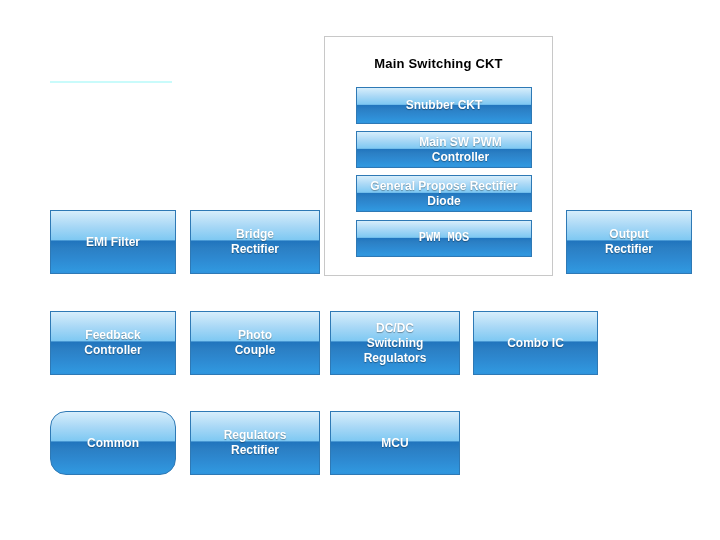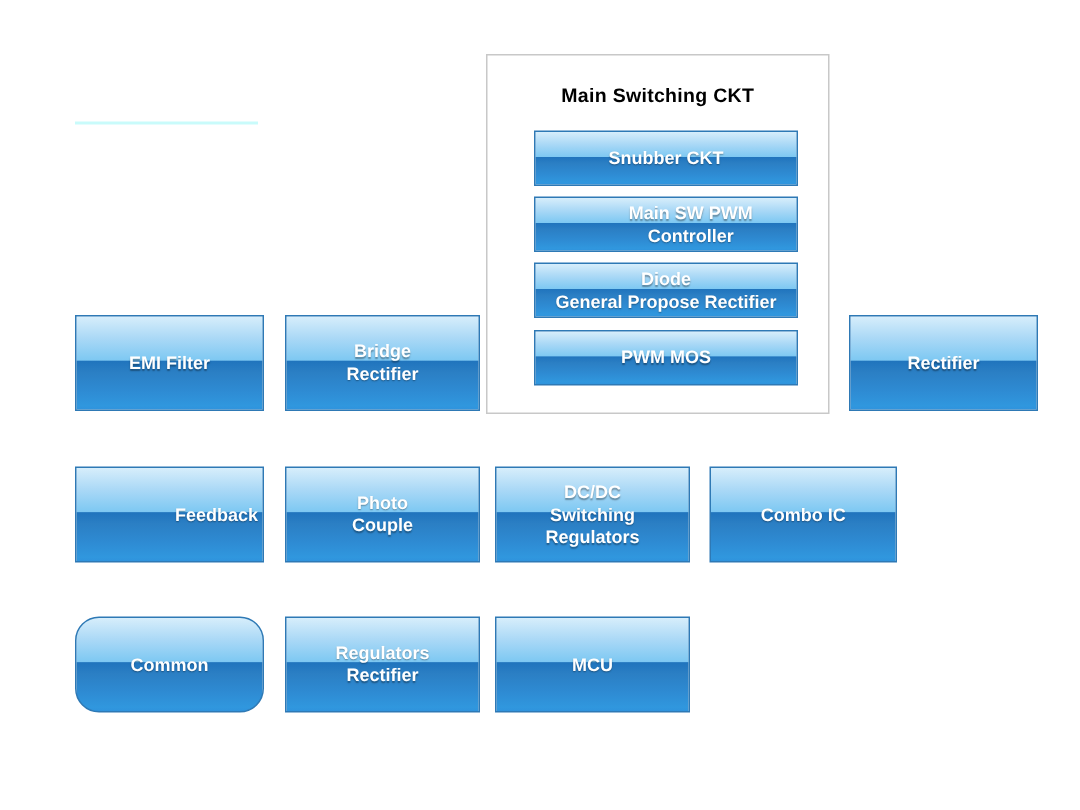--- a/index.html
+++ b/index.html
@@ -104,26 +104,26 @@
     </div>
 
     <div class="block inner" style="left:31px; top:94px; width:176px; height:37px;padding-left:33px;">
       <span class="label">
         <span class="ln">Main SW PWM Controller</span>
       </span>
     </div>
 
     <div class="block inner" style="left:31px; top:138px; width:176px; height:37px;">
       <span class="label">
+        <span class="ln">General Propose Rectifier</span>
         <span class="ln">Diode</span>
-        <span class="ln">General Propose Rectifier</span>
       </span>
     </div>
 
-    <div class="block inner" style="left:31px; top:183px; width:176px; height:37px;">
+    <div class="block inner" style="left:31px; top:183px; width:176px; height:37px;font-family:Liberation Mono, monospace;">
       <span class="label">
         <span class="ln">PWM MOS</span>
       </span>
     </div>
   </div>
 
   <div class="block" style="left:50px; top:210px; width:126px; height:64px;justify-content:center;">
     <span class="label">
       <span class="ln">EMI Filter</span>
     </span>
@@ -131,27 +131,29 @@
 
   <div class="block" style="left:190px; top:210px; width:130px; height:64px;">
     <span class="label">
       <span class="ln">Bridge</span>
       <span class="ln">Rectifier</span>
     </span>
   </div>
 
   <div class="block" style="left:566px; top:210px; width:126px; height:64px;">
     <span class="label">
+      <span class="ln">Output</span>
       <span class="ln">Rectifier</span>
     </span>
   </div>
 
-  <div class="block" style="left:50px; top:311px; width:126px; height:64px;text-align:right;">
+  <div class="block" style="left:50px; top:311px; width:126px; height:64px;">
     <span class="label">
       <span class="ln">Feedback</span>
+      <span class="ln">Controller</span>
     </span>
   </div>
 
   <div class="block" style="left:330px; top:311px; width:130px; height:64px;">
     <span class="label">
       <span class="ln">DC/DC</span>
       <span class="ln">Switching</span>
       <span class="ln">Regulators</span>
     </span>
   </div>

